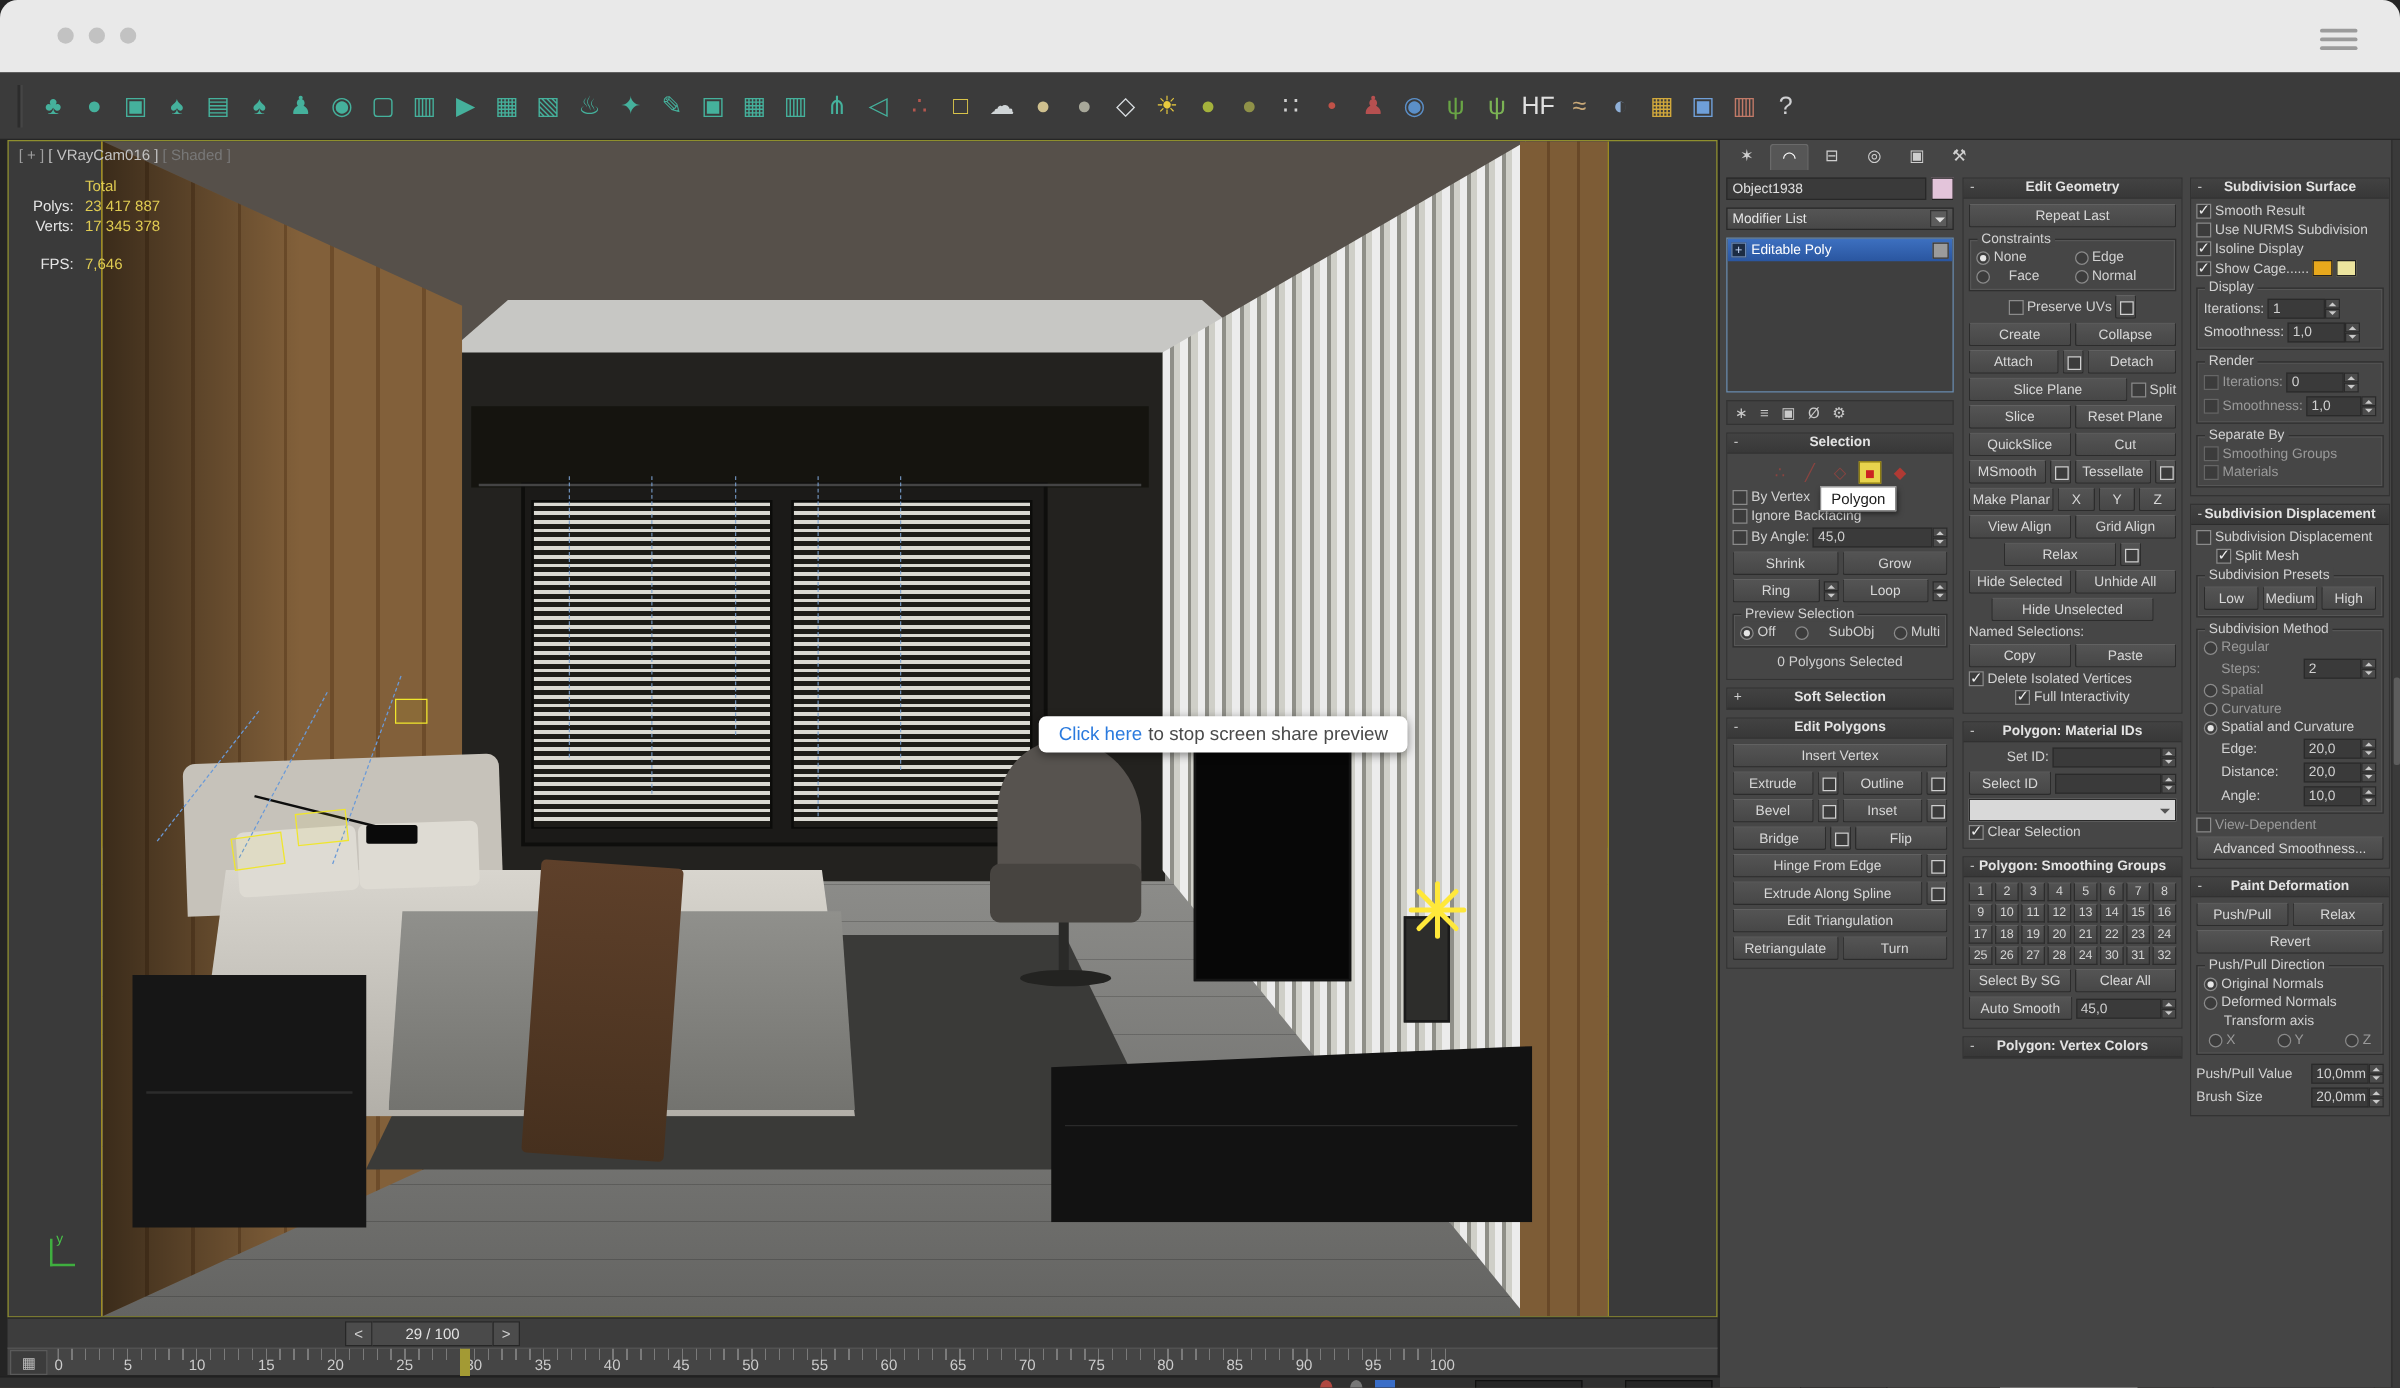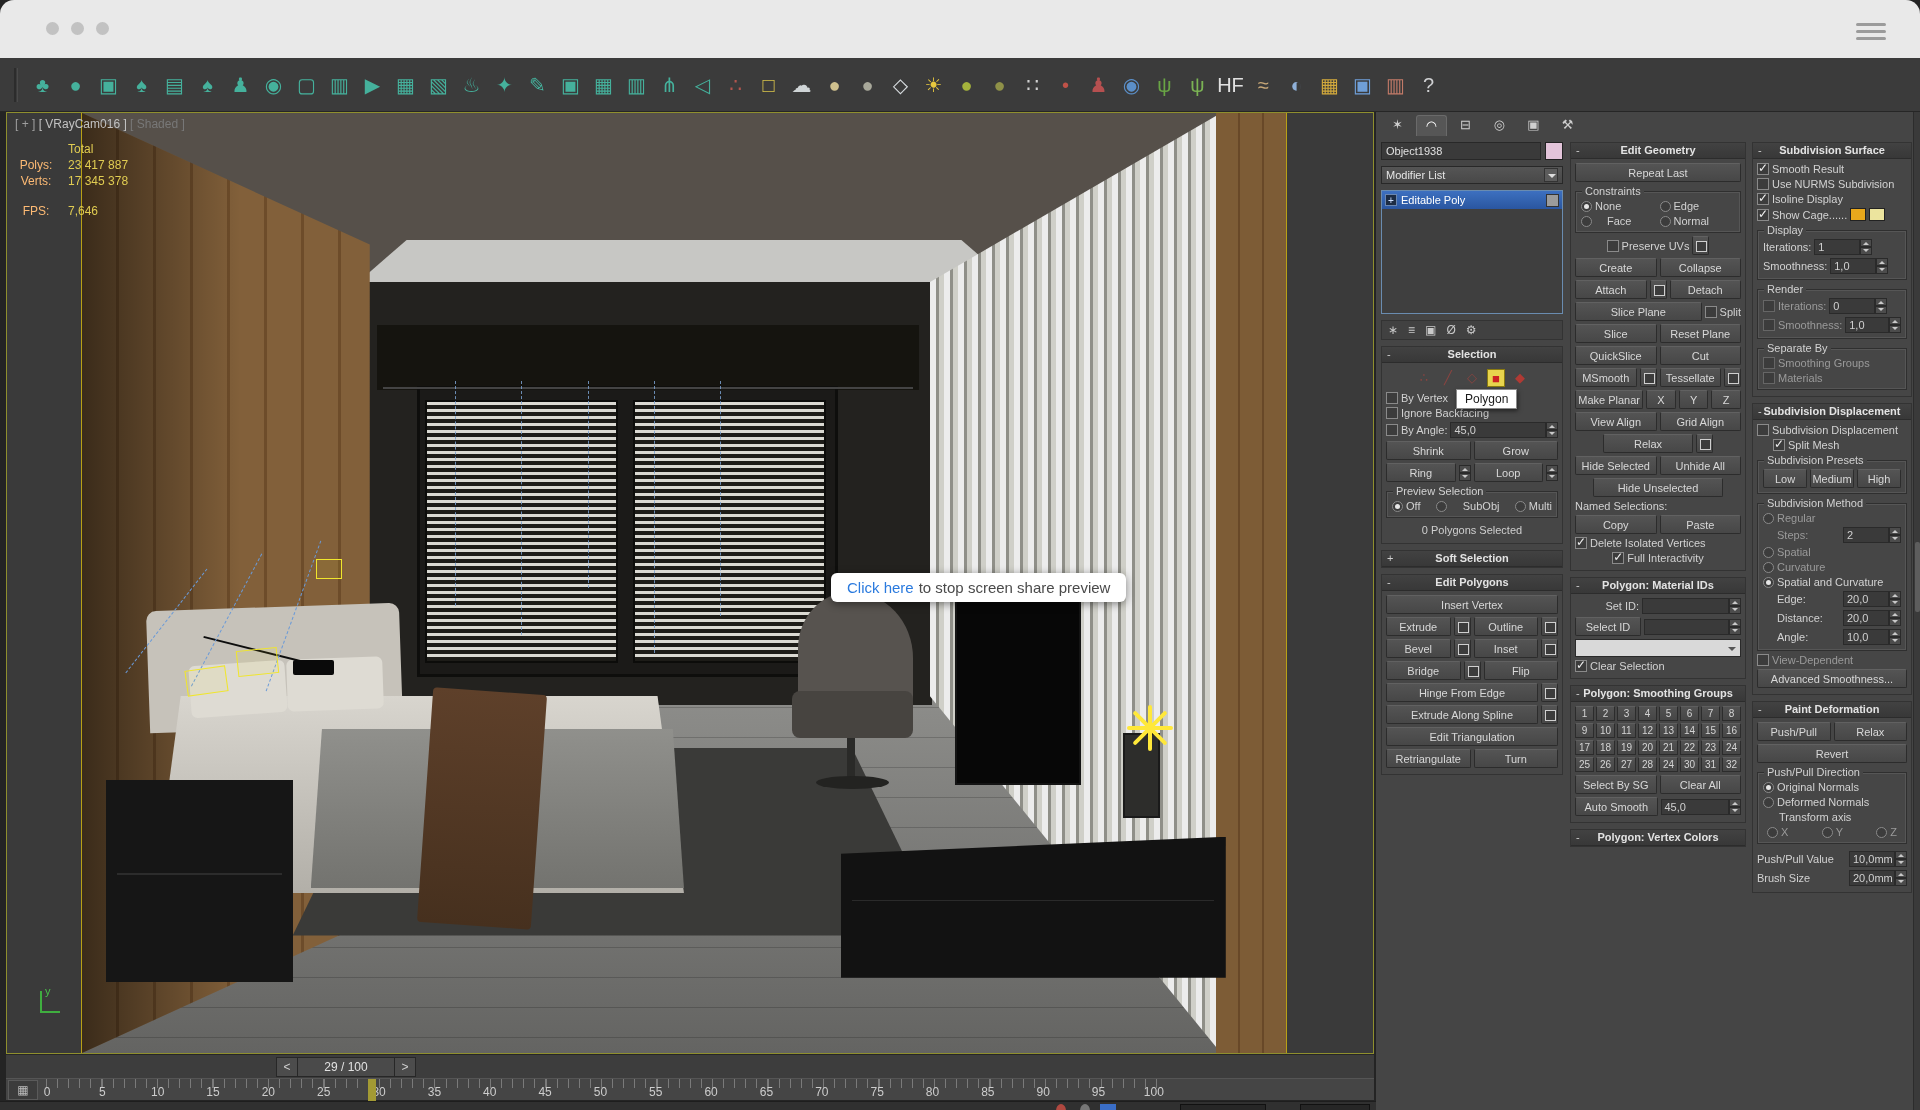--- a/index.html
+++ b/index.html
@@ -22,21 +22,21 @@
   .tb-sep { width:4px; height:34px; border-left:2px solid #2c2c2c; border-right:1px solid #4a4a4a; margin-right:8px; }
   .tb-icon { width:33px; text-align:center; font-size:20px; line-height:34px; cursor:default; }
 
   
   .viewport { position:absolute; left:6px; top:112px; width:1368px; height:942px;
               background:#3a3a3a; border:1px solid #8f8f2e; overflow:hidden; }
   .vp-label { position:absolute; left:8px; top:4px; z-index:30; font-size:12px; color:#9f9f9f; }
   .vp-label .cam { color:#c2c2c2; } .vp-label .shaded { color:#787878; }
   .vp-stats { position:absolute; left:6px; top:28px; z-index:30; font-size:12px; line-height:16px; }
   .vp-stats .row { display:flex; }
-  .vp-stats .lab { width:46px; text-align:center; color:#fdba74; }
+  .vp-stats .lab { width:46px; text-align:right; color:#e5e5e5; }
   .vp-stats .val { margin-left:6px; color:#e0cc52; }
   .vp-stats .gap { height:14px; }
   .axis-gizmo { position:absolute; left:18px; bottom:30px; z-index:30; width:34px; height:34px; }
   .axis-gizmo .ax-y { position:absolute; left:15px; bottom:10px; width:2px; height:22px; background:#3fae3f; }
   .axis-gizmo .ax-x { position:absolute; left:15px; bottom:10px; width:20px; height:2px; background:#3fae3f; }
   .axis-gizmo .ax-lab { position:absolute; left:20px; top:-4px; color:#49c249; font-size:11px; }
 
   .cam-frame { position:absolute; left:74px; top:0; width:1206px; height:940px;
                border-left:1px solid #b8a016; border-right:1px solid #b8a016;
                background:#56504a; overflow:hidden; }

